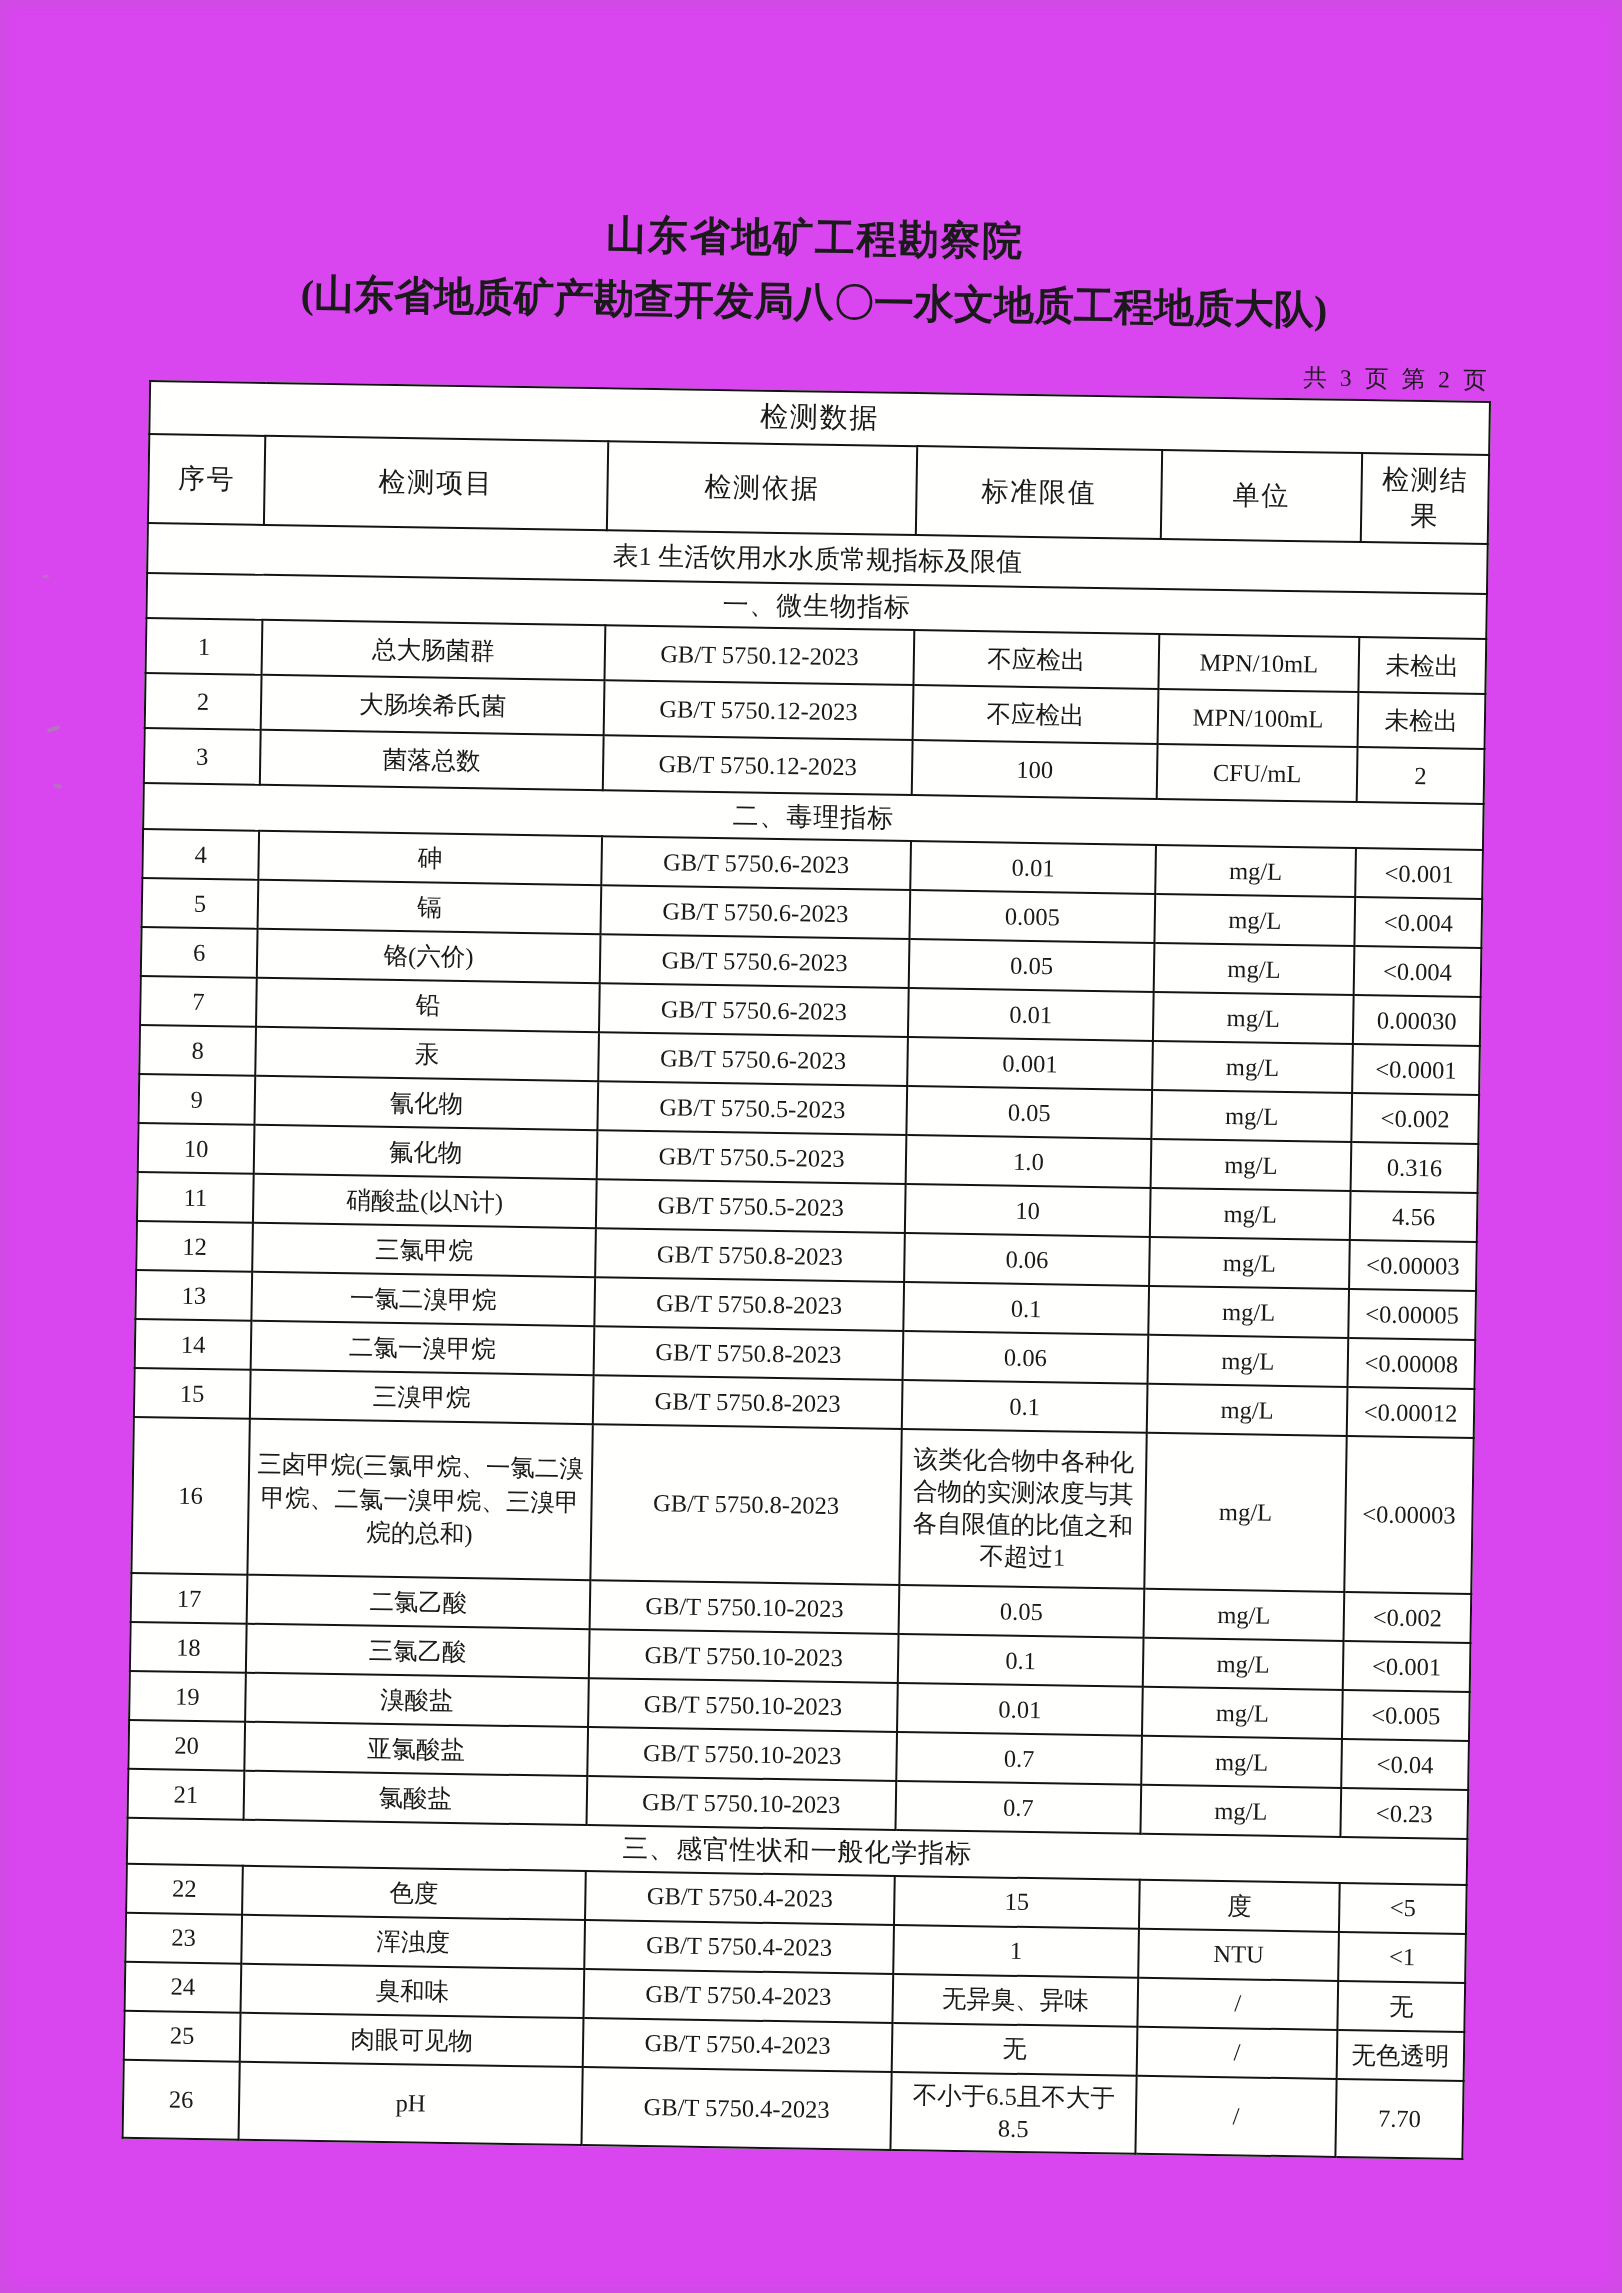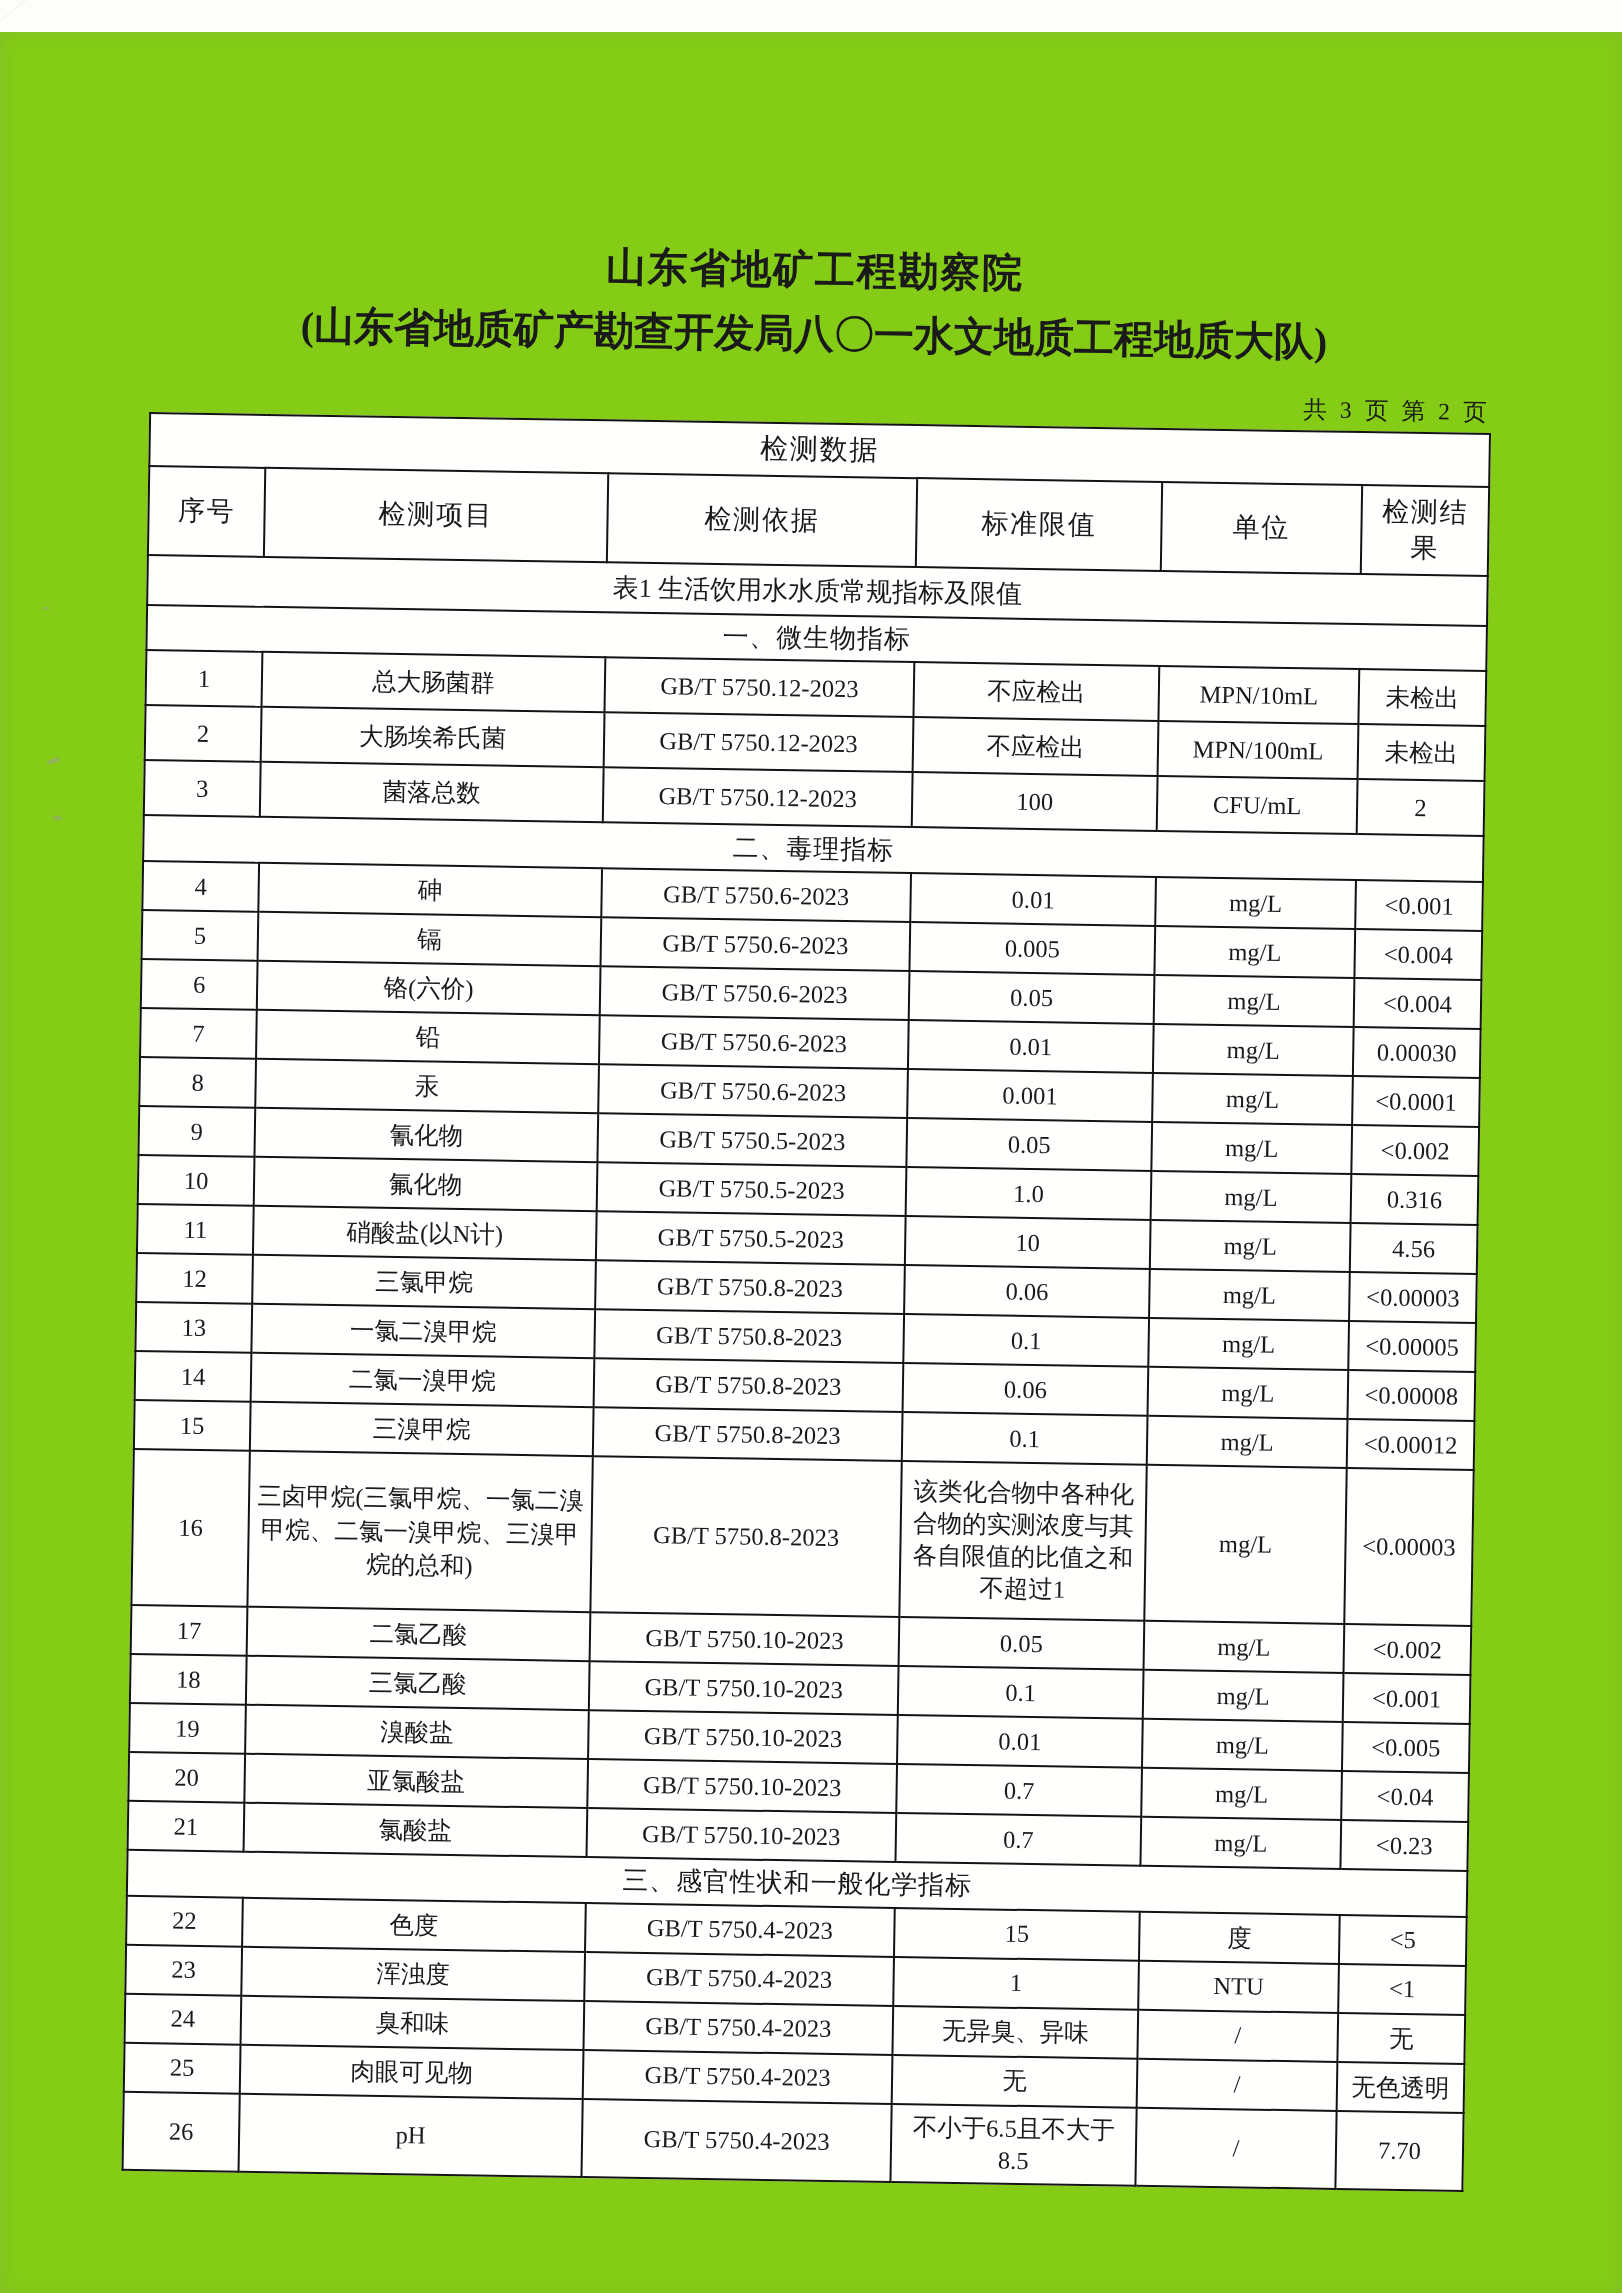--- a/index.html
+++ b/index.html
@@ -3,21 +3,21 @@
 <meta charset="utf-8">
 <style>
   html,body{margin:0;padding:0;}
   body{
     width:1623px;height:2294px;
     background:#fdfdfb;
     overflow:hidden;
     font-family:"Liberation Serif","DejaVu Serif",serif;
     color:#1a1a1a;
   }
-  .sheet{position:absolute;inset:0;background:#84cc16;margin-top:32px;}
+  .sheet{position:absolute;inset:0;background:#d946ef;}
   
   .sheet::before{
     content:"";position:absolute;inset:0;pointer-events:none;
     box-shadow:inset 0 0 16.4px rgba(120,120,120,0.18);
   }
   .rot{
     position:absolute;left:0;top:0;width:1623px;
     transform:rotate(0.9deg);
     transform-origin:273px 455px;
   }

